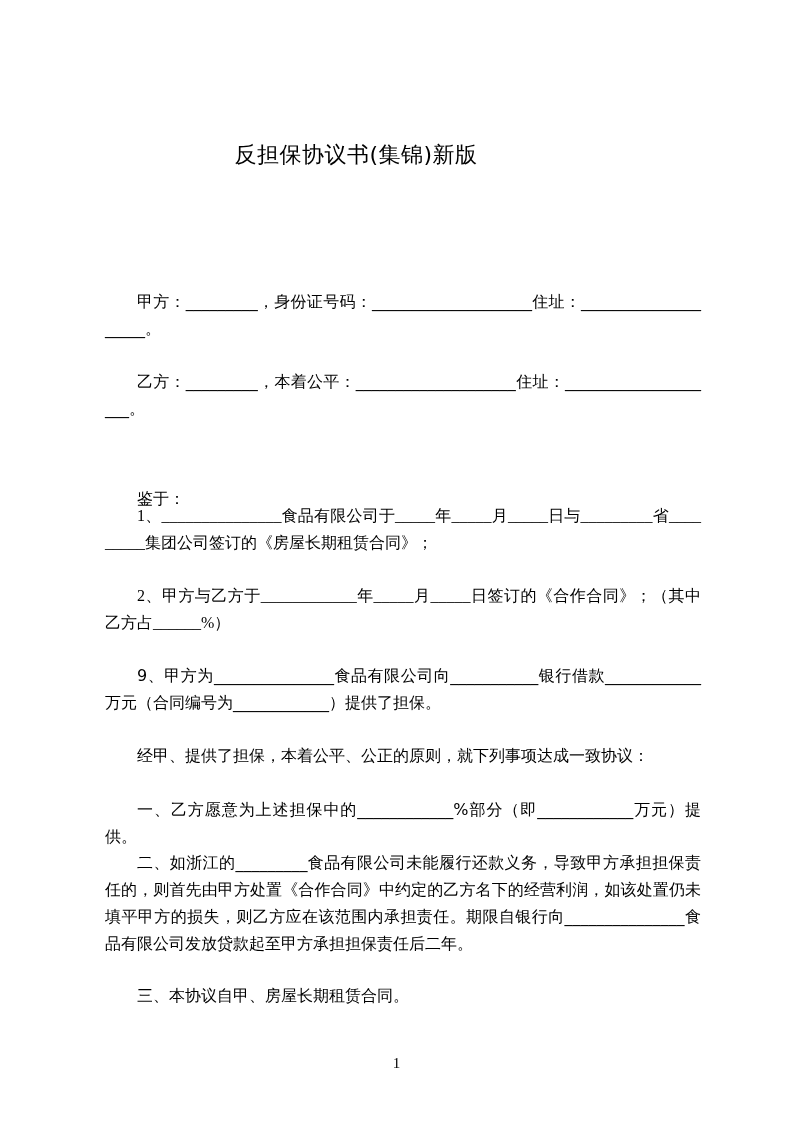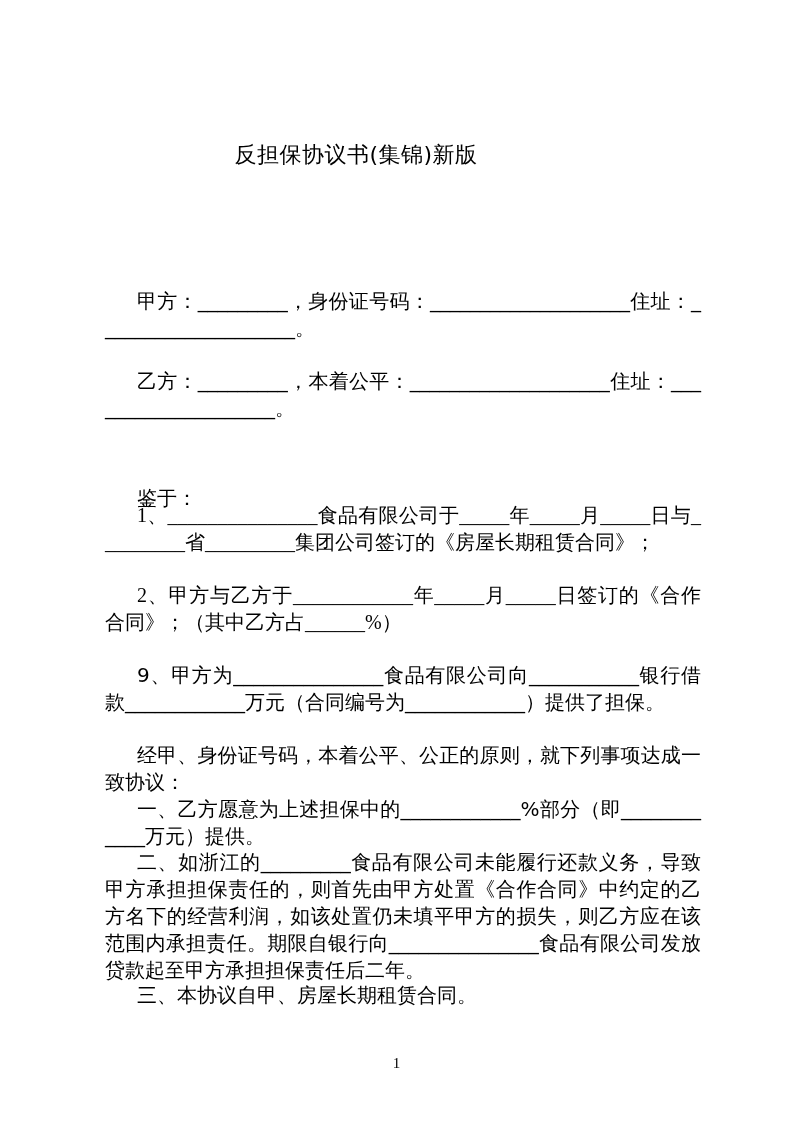--- a/index.html
+++ b/index.html
@@ -1,36 +1,36 @@
 <!DOCTYPE html>
 <html><head>
 <meta charset="utf-8">
 <style>
   html, body { margin: 0; padding: 0; background: #ffffff; }
   body { width: 793px; height: 1122px; position: relative; overflow: hidden;
          font-family: "DejaVu Sans", "Liberation Sans", sans-serif; color: #000; }
   .title { position: absolute; top: 140px; left: 0; width: 712px; text-align: center;
            font-size: 22px; letter-spacing: 0.5px; }
-  .para { position: absolute; left: 105px; width: 596px; font-size: 20px; line-height: 27px;
+  .para { position: absolute; left: 105px; width: 596px; font-size: 16px; line-height: 27px;
           text-align: justify; text-align-last: left; white-space: normal; word-break: break-all; }
   .indent { text-indent: 32px; }
   .page-num { position: absolute; top: 1055px; left: 0; width: 793px; text-align: center;
               font-family: "Liberation Serif", "DejaVu Serif", serif; font-size: 15px; }
 </style>
 </head>
 <body>
 
 <div>
   <div class="title">反担保协议书(集锦)新版</div>
 
   <div class="para indent" style="top:288px;">甲方：_________，身份证号码：____________________住址：____________________。</div>
   <div class="para indent" style="top:368px;">乙方：_________，本着公平：____________________住址：____________________。</div>
   <div class="para indent" style="top:448px;margin-top:37px;">鉴于：</div>
   <div class="para indent" style="top:502px;font-family:Liberation Serif, serif;">1、_______________食品有限公司于_____年_____月_____日与_________省_________集团公司签订的《房屋长期租赁合同》；</div>
   <div class="para indent" style="top:582px;font-family:Liberation Serif, serif;">2、甲方与乙方于____________年_____月_____日签订的《合作合同》；（其中乙方占______%）</div>
   <div class="para indent" style="top:662px;">9、甲方为_______________食品有限公司向___________银行借款____________万元（合同编号为____________）提供了担保。</div>
-  <div class="para indent" style="top:742px;">经甲、身份证号码，本着公平、公正的原则，就下列事项达成一致协议：</div>
+  <div class="para indent" style="top:742px;">经甲、提供了担保，本着公平、公正的原则，就下列事项达成一致协议：</div>
   <div class="para indent" style="top:796px;">一、乙方愿意为上述担保中的____________%部分（即____________万元）提供。</div>
   <div class="para indent" style="top:849px;">二、如浙江的_________食品有限公司未能履行还款义务，导致甲方承担担保责任的，则首先由甲方处置《合作合同》中约定的乙方名下的经营利润，如该处置仍未填平甲方的损失，则乙方应在该范围内承担责任。期限自银行向_______________食品有限公司发放贷款起至甲方承担担保责任后二年。</div>
   <div class="para indent" style="top:982px;">三、本协议自甲、房屋长期租赁合同。</div>
 
   <div class="page-num">1</div>
 </div>
 
 </body></html>

